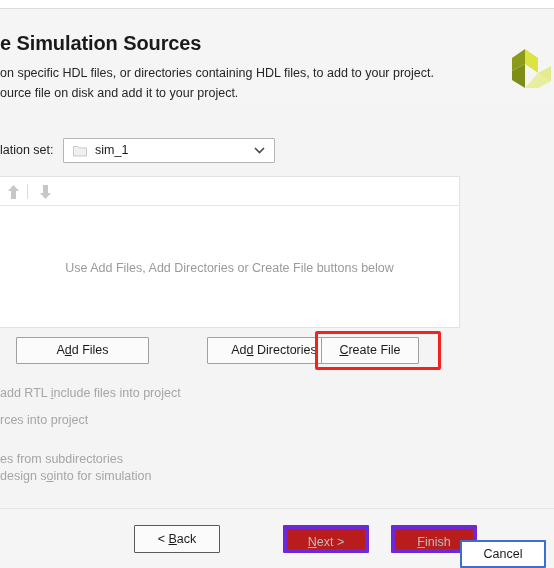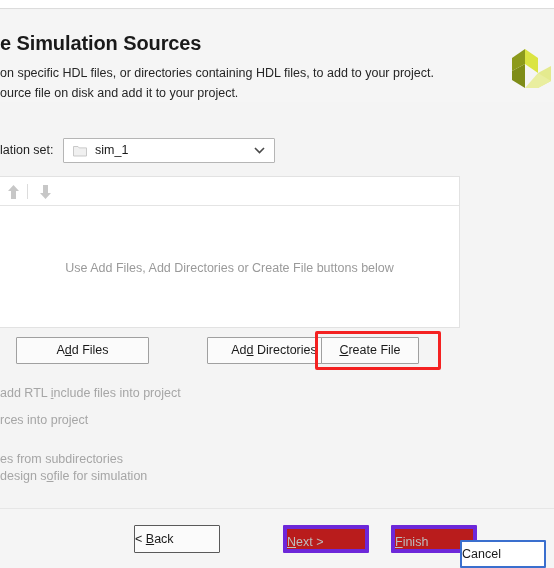--- a/index.html
+++ b/index.html
@@ -234,20 +234,21 @@
   }
   .nav-btn {
     position: absolute;
     top: 525px;
     height: 28px;
     width: 86px;
     box-sizing: border-box;
     border-radius: 1px;
     font-family: "Liberation Sans", sans-serif;
     font-size: 12.5px;
+    text-align: center;
     line-height: 26px;
     cursor: default;
   }
   .nav-enabled {
     background: #fbfbfb;
     border: 1px solid #5a5a5a;
     color: #1a1a1a;
   }
   .nav-disabled {
     background: #b91c1c;
@@ -332,21 +333,21 @@
   <div class="chk-label" id="chk1">
     <span>add RTL </span><span class="u">i</span><span>nclude files into project</span>
   </div>
   <div class="chk-label" id="chk2">
     <span>rces into project</span><span class="u"></span><span></span>
   </div>
   <div class="chk-label" id="chk3">
     <span>es from subdirectories</span><span class="u"></span><span></span>
   </div>
   <div class="chk-label" id="chk4">
-    <span> design s</span><span class="u">o</span><span>file for simulation</span>
+    <span> design s</span><span class="u">o</span><span>into for simulation</span>
   </div>
 
   <div class="footer-sep"></div>
   <div class="footer"></div>
 
   <div class="nav-btn nav-enabled" id="btn-back">
     <span>&lt; </span><span class="u">B</span><span>ack</span>
   </div>
   <div class="nav-btn nav-disabled" id="btn-next">
     <span></span><span class="u">N</span><span>ext &gt;</span>

